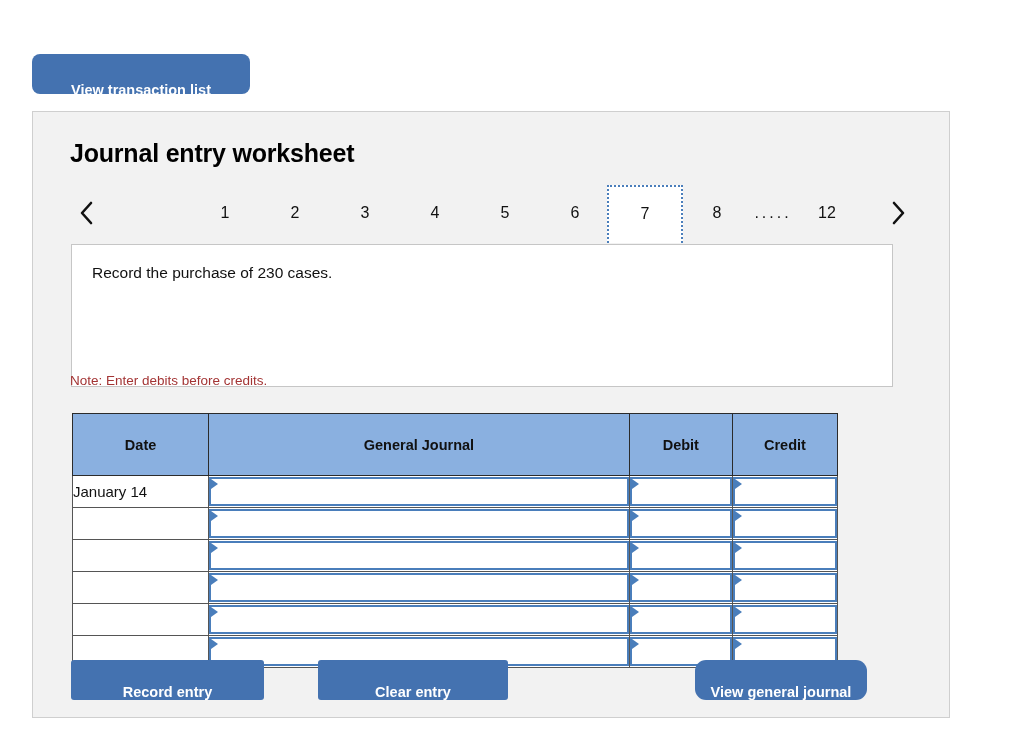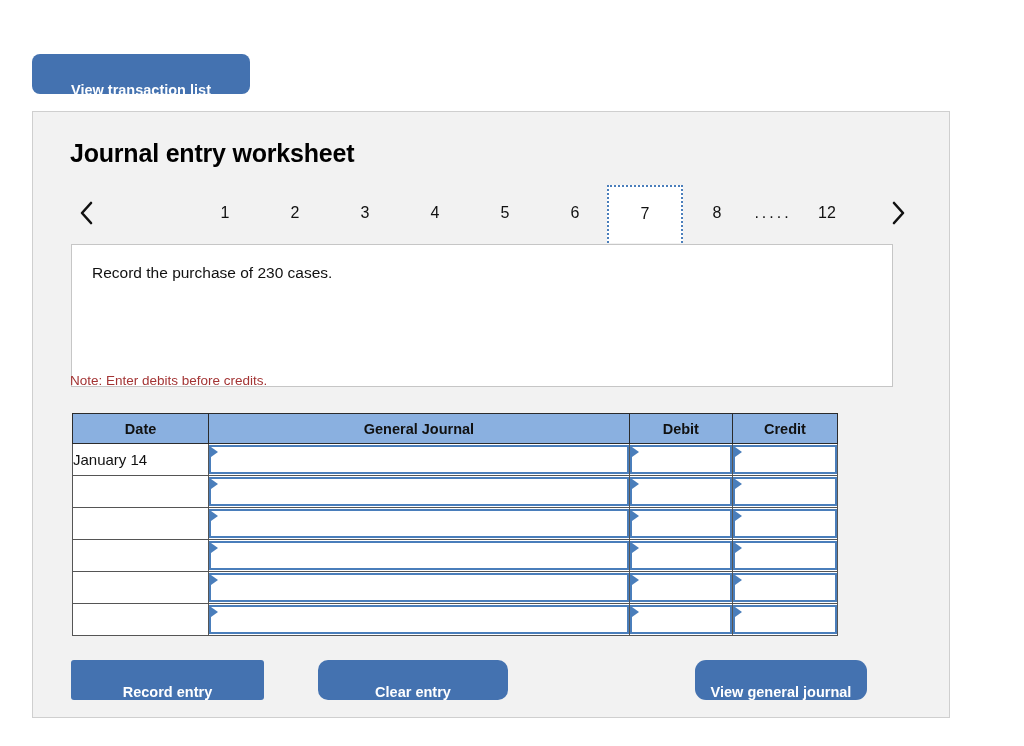--- a/index.html
+++ b/index.html
@@ -153,21 +153,21 @@
     table-layout: fixed;
     background: #ffffff;
   }
   .journal-table th {
     background: #8ab0e0;
     border: 1px solid #2b2b2b;
     height: 29px;
     font-size: 14.5px;
     font-weight: bold;
     color: #111111;
-    padding: 0;
+    padding: 16px;
     text-align: center;
   }
   .journal-table td {
     border: 1px solid #555555;
     height: 31px;
     padding: 0;
     vertical-align: middle;
   }
   .col-date   { width: 136px; }
   .col-gj     { width: 420px; }
@@ -216,21 +216,21 @@
     color: #ffffff;
     font-family: "Liberation Sans", sans-serif;
     font-size: 14.5px;
     font-weight: bold;
     cursor: pointer;
     padding: 12px;
     line-height: 40px;
     text-align: center;
   }
   .btn-record  { left: 38px;  top: 548px; width: 193px; }
-  .btn-clear   { left: 285px; top: 548px; width: 190px; border-radius: 10px; }
+  .btn-clear   { left: 285px; top: 548px; width: 190px; }
   .btn-viewgj  { left: 662px; top: 548px; width: 172px; border-radius: 11px; }
 </style>
 </head>
 <body>
 
 <button class="view-transaction-btn">View transaction list</button>
 
 <div class="panel">
 
   <div class="panel-title">Journal entry worksheet</div>

